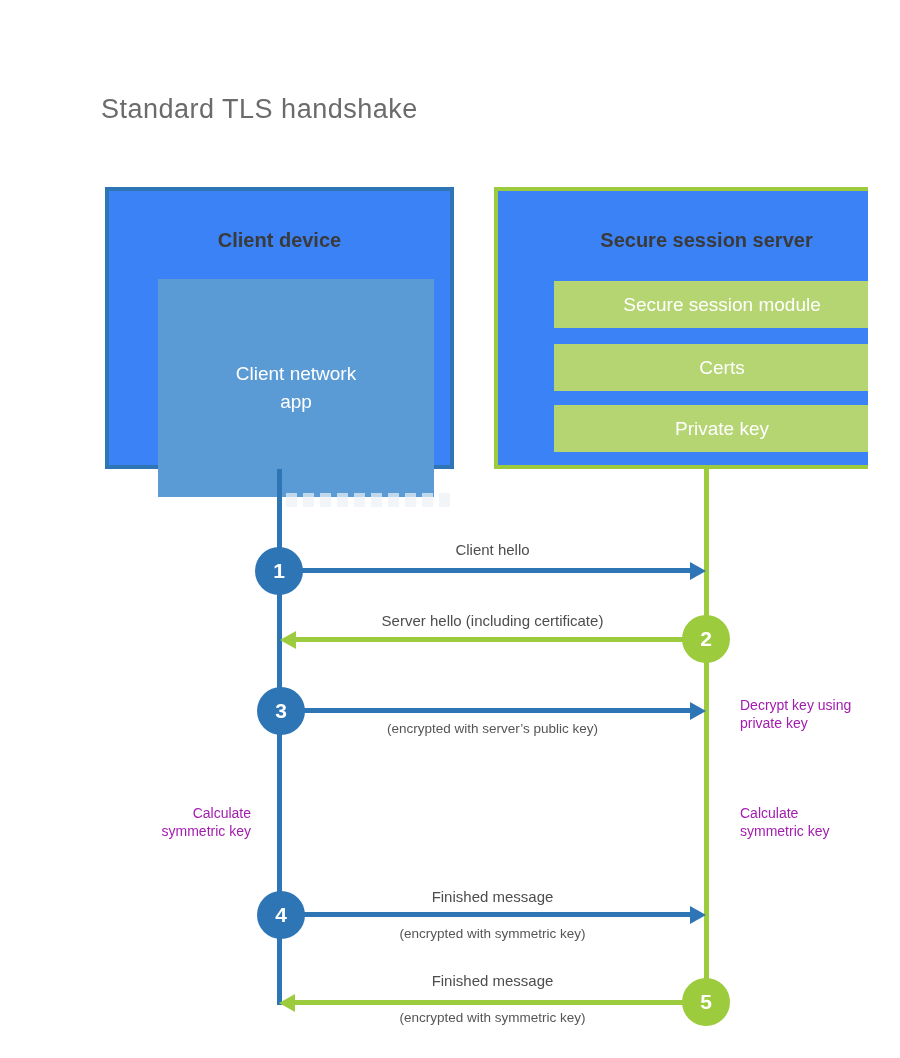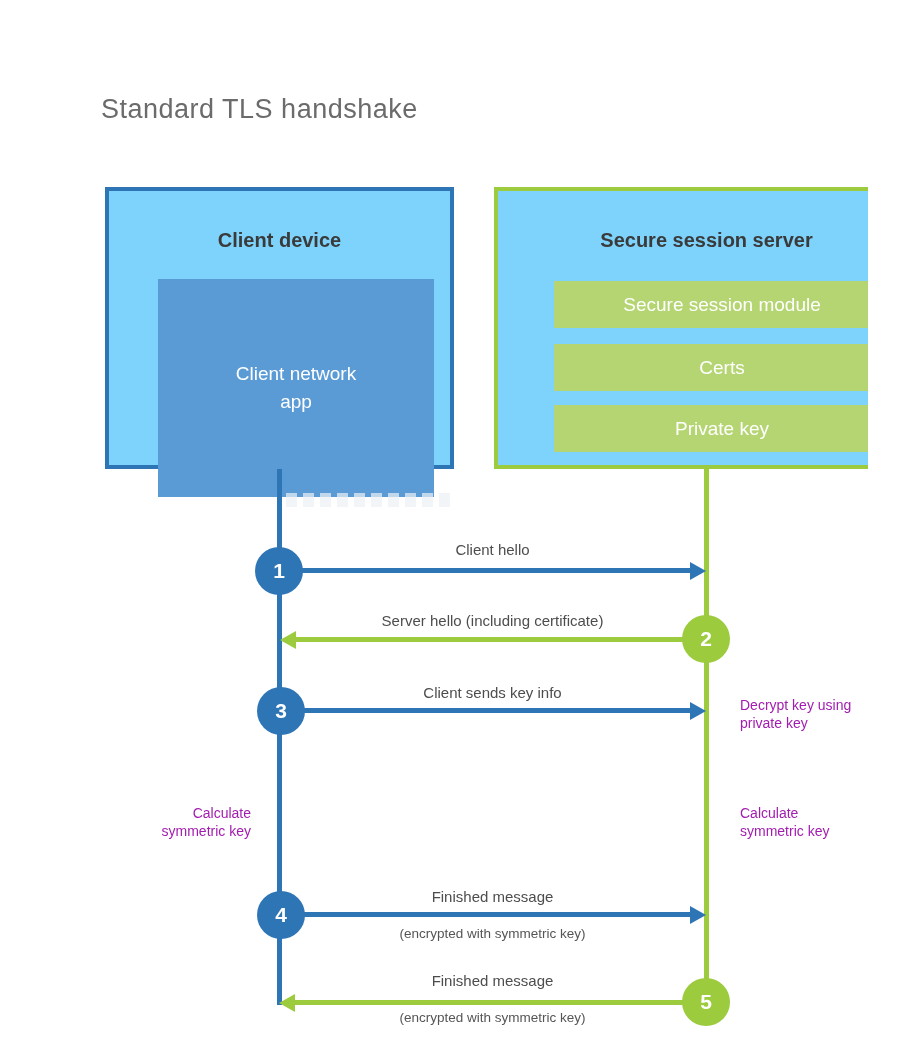--- a/index.html
+++ b/index.html
@@ -27,21 +27,21 @@
     font-size: 27px;
     font-weight: 300;
     color: var(--title-text);
     letter-spacing: 0.5px;
   }
   
   .outer-box {
     position: absolute;
     top: 123px;
     height: 282px;
-    background: #7dd3fc;
+    background: #3b82f6;
   }
   .client-box {
     left: 41px; width: 349px;
     border: 4px solid var(--blue);
   }
   .server-box {
     left: 430px; width: 425px;
     border: 4px solid var(--green);
     padding-left: 36px;
   }
@@ -160,23 +160,23 @@
   <div class="msg-label" style="top:477px">Client hello</div>
   <div class="arrow-line blue" style="left:215px; top:504px; width:412px"></div>
   <div class="head head-right blue" style="left:626px; top:498px"></div>
   <div class="step-circle blue" style="left:191px; top:483px">1</div>
 
   <div class="msg-label" style="top:548px">Server hello (including certificate)</div>
   <div class="arrow-line green" style="left:232px; top:573px; width:410px"></div>
   <div class="head head-left green" style="left:216px; top:567px"></div>
   <div class="step-circle green" style="left:618px; top:551px">2</div>
 
-  <div class="msg-label" style="top:620px">Client sends key info</div>
   <div class="arrow-line blue" style="left:217px; top:644px; width:410px"></div>
   <div class="head head-right blue" style="left:626px; top:638px"></div>
+  <div class="msg-sub" style="top:657px">(encrypted with server’s public key)</div>
   <div class="step-circle blue" style="left:193px; top:623px">3</div>
 
   <div class="side-note note-decrypt">Decrypt key using private key</div>
   <div class="side-note note-calc-left" style="white-space:pre-line">Calculate
 symmetric key</div>
   <div class="side-note note-calc-right" style="white-space:pre-line">Calculate
 symmetric key</div>
 
   <div class="msg-label" style="top:824px">Finished message</div>
   <div class="arrow-line blue" style="left:217px; top:848px; width:410px"></div>

